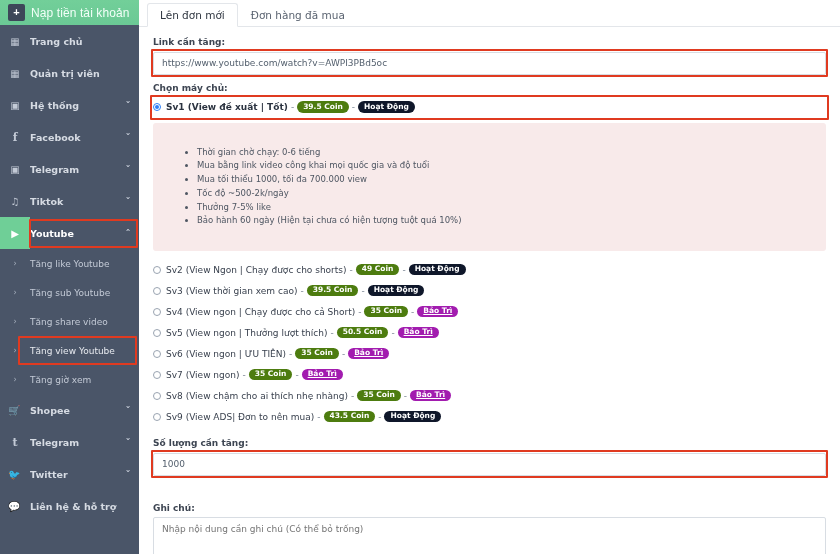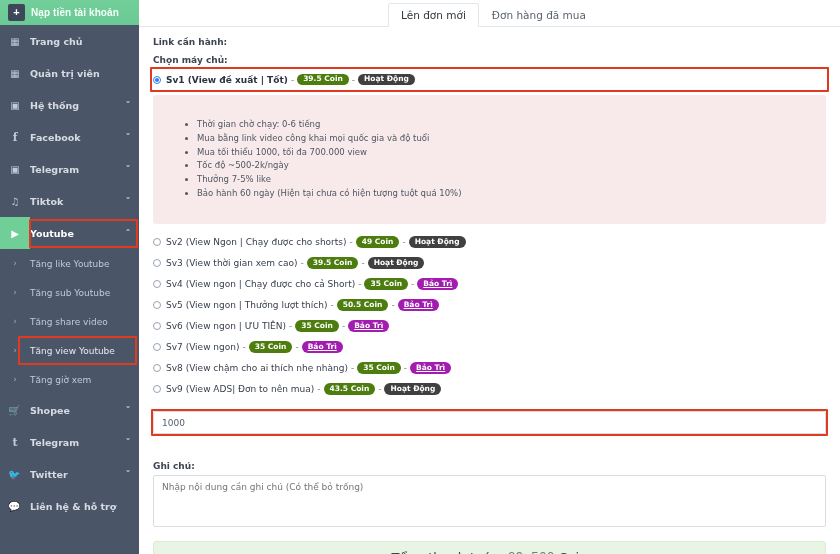--- a/index.html
+++ b/index.html
@@ -43,22 +43,22 @@
     color: #ffffff;
     border-radius: 2px;
     font-size: 11px;
     line-height: 17px;
     text-align: center;
     font-weight: bold;
     margin-right: 6px;
   }
   .topup-label {
     color: #f2fff8;
-    font-size: 10px;
-    font-weight: bold;
+    font-size: 12px;
+    font-weight: normal;
     letter-spacing: .1px;
     white-space: nowrap;
   }
 
   .nav { flex: 1; overflow: hidden; }
   .nav-item {
     display: flex;
     align-items: center;
     height: 32px;
     padding: 0 9px 0 0;
@@ -122,21 +122,20 @@
     position: relative;
     overflow: hidden;
   }
   .tabs {
     display: flex;
     align-items: flex-end;
     height: 27px;
     border-bottom: 1px solid #e3e6ea;
     padding-left: 8px;
     background: #ffffff;
-    justify-content: center;
   }
   .tab {
     font-size: 10.5px;
     color: #5a6370;
     padding: 5px 12px 5px 12px;
     cursor: pointer;
     border: 1px solid transparent;
     border-radius: 3px 3px 0 0;
     position: relative;
     bottom: -1px;
@@ -214,21 +213,21 @@
     display: inline-block;
     border-radius: 9px;
     font-size: 7.5px;
     font-weight: bold;
     padding: 1.5px 6px;
     color: #ffffff;
     line-height: 1.1;
     vertical-align: middle;
   }
   .badge.coin { background: #4d7c0f; }
-  .badge.active-s { background: #404040; }
+  .badge.active-s { background: #0f172a; }
   .badge.maint { background: #a21caf; text-decoration: underline; }
 
   .info-box {
     background: #f8eaea;
     border-radius: 3px;
     padding: 7px 10px 7px 10px;
     margin: 5px 0 8px 0;
   }
   .info-box ul { margin: 16px; padding-left: 18px; }
   .info-box li {
@@ -395,21 +394,25 @@
 
   <main class="main">
 
     <div class="tabs">
       <div class="tab active">Lên đơn mới</div>
       <div class="tab">Đơn hàng đã mua</div>
     </div>
 
     <div class="content">
 
-      <div class="field-label">Link cần hành:</div>
+      <div class="field-label">Link cần tăng:</div>
+      <div class="ann-wrap">
+        <input class="input-box" value="https://www.youtube.com/watch?v=AWPI3PBd5oc" placeholder="Nhập link cần tăng" style="">
+        <div class="ann" style="left:-2px;top:-2px;right:-2px;bottom:-2px;"></div>
+      </div>
 
       <div class="group">
         <div class="field-label">Chọn máy chủ:</div>
 
         <div class="ann-wrap">
           <div class="radio-row sel">
             <span class="rd"></span>
             <span class="txt">Sv1 (View đề xuất | Tốt)</span>
             <span class="sep">-</span>
             <span class="badge coin">39.5 Coin</span>
@@ -497,20 +500,21 @@
           <span class="rd"></span>
           <span class="txt">Sv9 (View ADS| Đơn to nên mua)</span>
           <span class="sep">-</span>
           <span class="badge coin">43.5 Coin</span>
           <span class="sep">-</span>
           <span class="badge active-s">Hoạt Động</span>
         </div>
       </div>
 
       <div class="group" style="margin-top:11px;">
+        <div class="field-label">Số lượng cần tăng:</div>
         <div class="ann-wrap">
           <input class="input-box" value="1000" style="">
           <div class="ann" style="left:-2px;top:-2px;right:-2px;bottom:-2px;"></div>
         </div>
       </div>
 
       <div class="group" style="margin-top:27px;">
         <div class="field-label">Ghi chú:</div>
         <textarea class="textarea-box" placeholder="Nhập nội dung cần ghi chú (Có thể bỏ trống)" style=""></textarea>
       </div>

